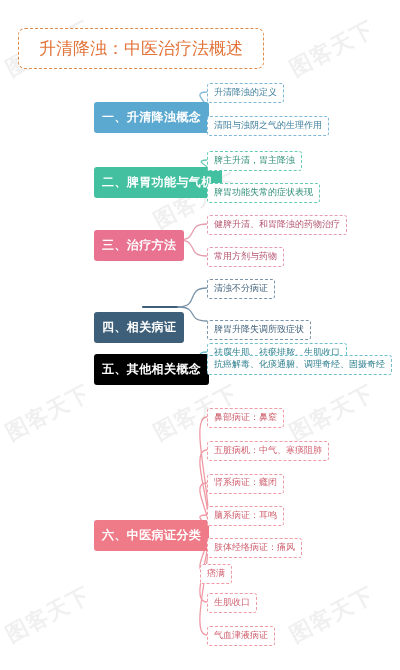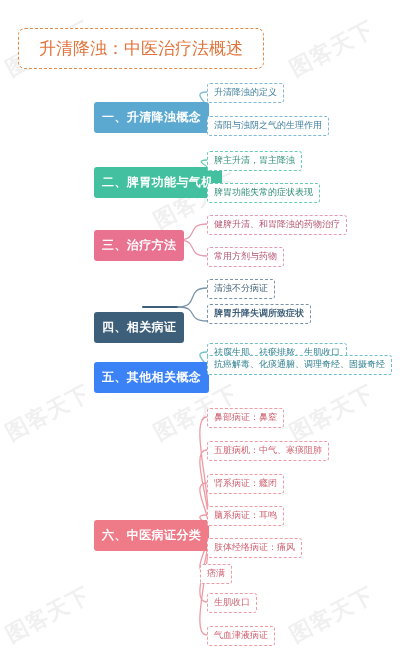--- a/index.html
+++ b/index.html
@@ -152,27 +152,27 @@
       <div class="leaf-node" style="left: 207px; top: 83px; border-color: rgb(127, 184, 216); color: rgb(63, 127, 156);">升清降浊的定义</div>
       <div class="leaf-node" style="left: 207px; top: 116px; border-color: rgb(127, 184, 216); color: rgb(63, 127, 156);">清阳与浊阴之气的生理作用</div>
       <div class="branch-node" style="left: 94px; top: 167px; background: rgb(67, 192, 160);">二、脾胃功能与气机</div>
       <div class="leaf-node" style="left: 207px; top: 151px; border-color: rgb(102, 204, 180); color: rgb(47, 143, 120); text-align: center;">脾主升清，胃主降浊</div>
       <div class="leaf-node" style="left: 207px; top: 183px; border-color: rgb(102, 204, 180); color: rgb(47, 143, 120);">脾胃功能失常的症状表现</div>
       <div class="branch-node" style="left: 94px; top: 230px; background: rgb(232, 114, 143);">三、治疗方法</div>
       <div class="leaf-node" style="left: 207px; top: 215px; border-color: rgb(231, 155, 174); color: rgb(181, 85, 112);">健脾升清、和胃降浊的药物治疗</div>
       <div class="leaf-node" style="left: 207px; top: 247px; border-color: rgb(231, 155, 174); color: rgb(181, 85, 112);">常用方剂与药物</div>
       <div class="branch-node" style="left: 94px; top: 297px; background: rgb(62, 95, 121); margin-top: 15px;">四、相关病证</div>
       <div class="leaf-node" style="left: 207px; top: 279px; border-color: rgb(122, 147, 168); color: rgb(62, 95, 121);">清浊不分病证</div>
-      <div class="leaf-node" style="left: 207px; top: 304px; border-color: rgb(122, 147, 168); color: rgb(62, 95, 121); font-weight: bold;">脾胃升降失调所致症状</div>
-      <div class="branch-node" style="left: 94px; top: 362px; background: #3b82f6;">五、其他相关概念</div>
+      <div class="leaf-node" style="left: 207px; top: 320px; border-color: rgb(122, 147, 168); color: rgb(62, 95, 121);">脾胃升降失调所致症状</div>
+      <div class="branch-node" style="left: 94px; top: 354px; background: #000000;">五、其他相关概念</div>
       <div class="leaf-node" style="left: 207px; top: 343px; border-color: rgb(111, 192, 204); color: rgb(46, 127, 142);">祛腐生肌、祛瘀排脓、生肌收口</div>
       <div class="leaf-node" style="left: 207px; top: 355px; border-color: rgb(111, 192, 204); color: rgb(46, 127, 142);">抗癌解毒、化痰通腑、调理奇经、固摄奇经</div>
       <div class="branch-node" style="left: 94px; top: 520px; background: rgb(239, 123, 136);">六、中医病证分类</div>
       <div class="leaf-node" style="left: 207px; top: 408px; border-color: rgb(239, 154, 164); color: rgb(207, 95, 110);">鼻部病证：鼻窒</div>
       <div class="leaf-node" style="left: 207px; top: 441px; border-color: rgb(239, 154, 164); color: rgb(207, 95, 110);">五脏病机：中气、寒痰阻肺</div>
-      <div class="leaf-node" style="left: 207px; top: 474px; border-color: rgb(239, 154, 164); color: rgb(207, 95, 110);">肾系病证：癃闭</div>
+      <div class="leaf-node" style="left: 207px; top: 474px; border-color: rgb(239, 154, 164); color: rgb(207, 95, 110); font-family: Liberation Mono, monospace;">肾系病证：癃闭</div>
       <div class="leaf-node" style="left: 207px; top: 506px; border-color: rgb(239, 154, 164); color: rgb(207, 95, 110);">脑系病证：耳鸣</div>
       <div class="leaf-node" style="left: 207px; top: 538px; border-color: rgb(239, 154, 164); color: rgb(207, 95, 110);">肢体经络病证：痛风</div>
       <div class="leaf-node" style="left: 200px; top: 564px; border-color: rgb(239, 154, 164); color: rgb(207, 95, 110); text-align: right;">痞满</div>
       <div class="leaf-node" style="left: 207px; top: 593px; border-color: rgb(239, 154, 164); color: rgb(207, 95, 110);">生肌收口</div>
       <div class="leaf-node" style="left: 207px; top: 626px; border-color: rgb(239, 154, 164); color: rgb(207, 95, 110);">气血津液病证</div>
     </div>
 </div>
 
 </body></html>

